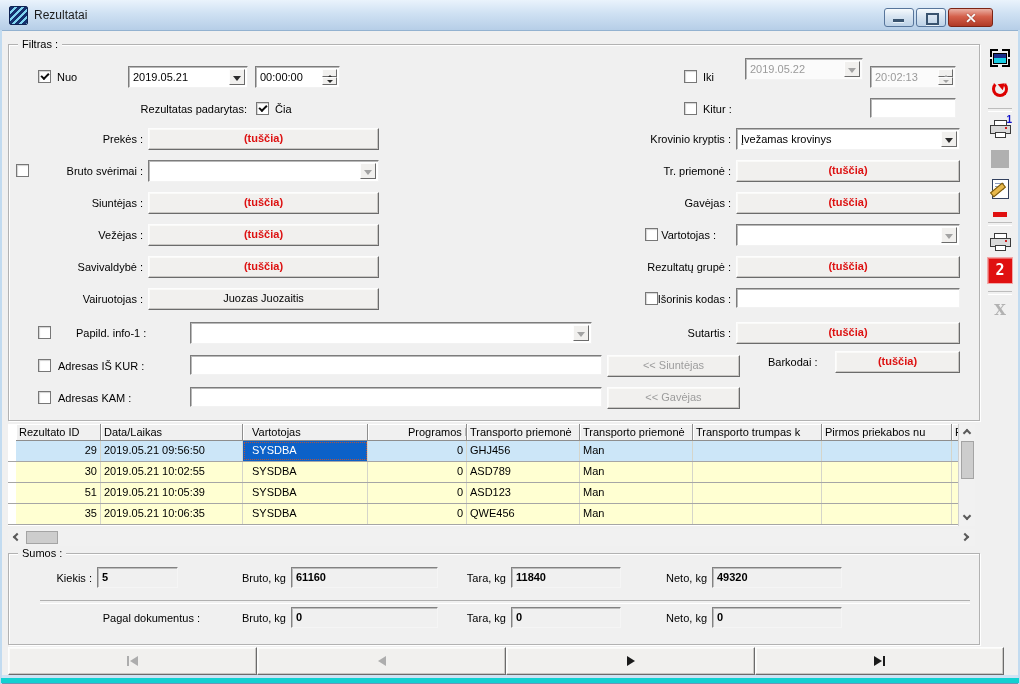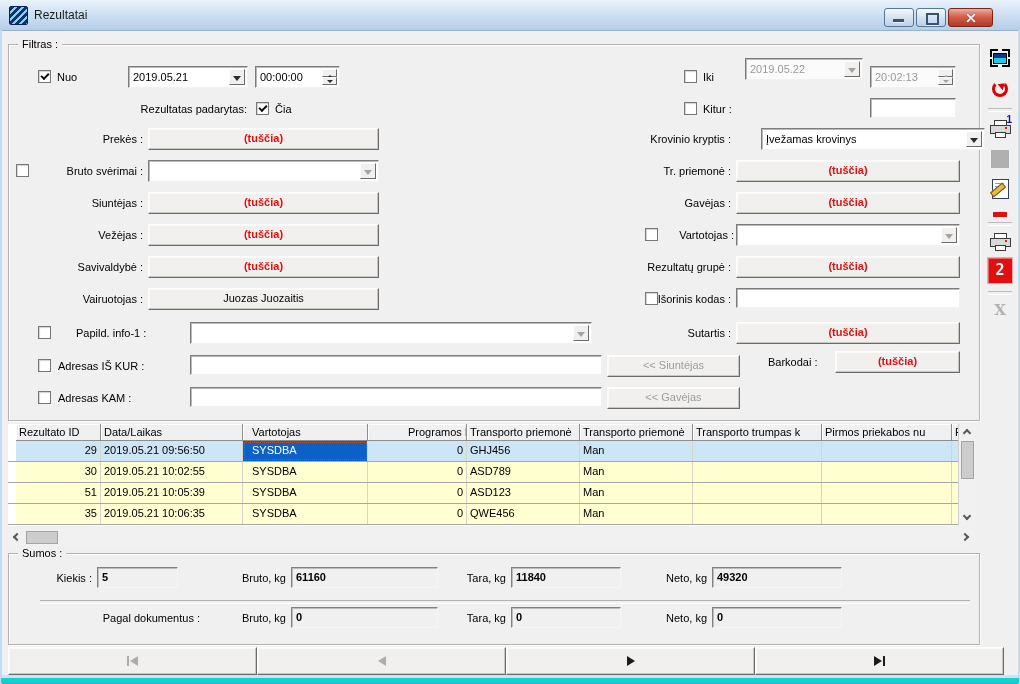--- a/index.html
+++ b/index.html
@@ -189,30 +189,30 @@
   <span class="lbl r" style="left:20px;top:224px;width:123px;">Vežėjas :</span>
   <div class="btn empty" style="left:148px;top:224px;width:231px;">(tuščia)</div>
 
   <span class="lbl r" style="left:20px;top:256px;width:123px;">Savivaldybė :</span>
   <div class="btn empty" style="left:148px;top:256px;width:231px;">(tuščia)</div>
 
   <span class="lbl r" style="left:20px;top:288px;width:123px;">Vairuotojas :</span>
   <div class="btn" style="left:148px;top:288px;width:231px;">Juozas Juozaitis</div>
 
   <span class="lbl r" style="left:560px;top:128px;width:171px;">Krovinio kryptis :</span>
-  <div class="field" style="left:736px;top:128px;width:224px;margin-left:25px;"><span>Įvežamas krovinys</span><span class="combo-arrow"></span></div>
+  <div class="field" style="left:736px;top:128px;width:224px;"><span>Įvežamas krovinys</span><span class="combo-arrow"></span></div>
 
   <span class="lbl r" style="left:560px;top:160px;width:171px;">Tr. priemonė :</span>
   <div class="btn empty" style="left:736px;top:160px;width:224px;">(tuščia)</div>
 
   <span class="lbl r" style="left:560px;top:192px;width:171px;">Gavėjas :</span>
   <div class="btn empty" style="left:736px;top:192px;width:224px;">(tuščia)</div>
 
   <span class="cb" style="left:645px;top:228px;"></span>
-  <span class="lbl" style="right:286px;top:224px;text-align:right;">Vartotojas :</span>
+  <span class="lbl" style="right:304px;top:224px;text-align:right;">Vartotojas :</span>
   <div class="field" style="left:736px;top:224px;width:224px;"><span></span><span class="combo-arrow dis"></span></div>
 
   <span class="lbl r" style="left:560px;top:256px;width:171px;">Rezultatų grupė :</span>
   <div class="btn empty" style="left:736px;top:256px;width:224px;">(tuščia)</div>
 
   <span class="cb" style="left:645px;top:292px;"></span>
   <span class="lbl" style="right:289px;top:288px;">Išorinis kodas :</span>
   <div class="field" style="left:736px;top:288px;width:224px;height:20px;line-height:18px;"></div>
 
   <span class="cb" style="left:38px;top:326px;"></span>

